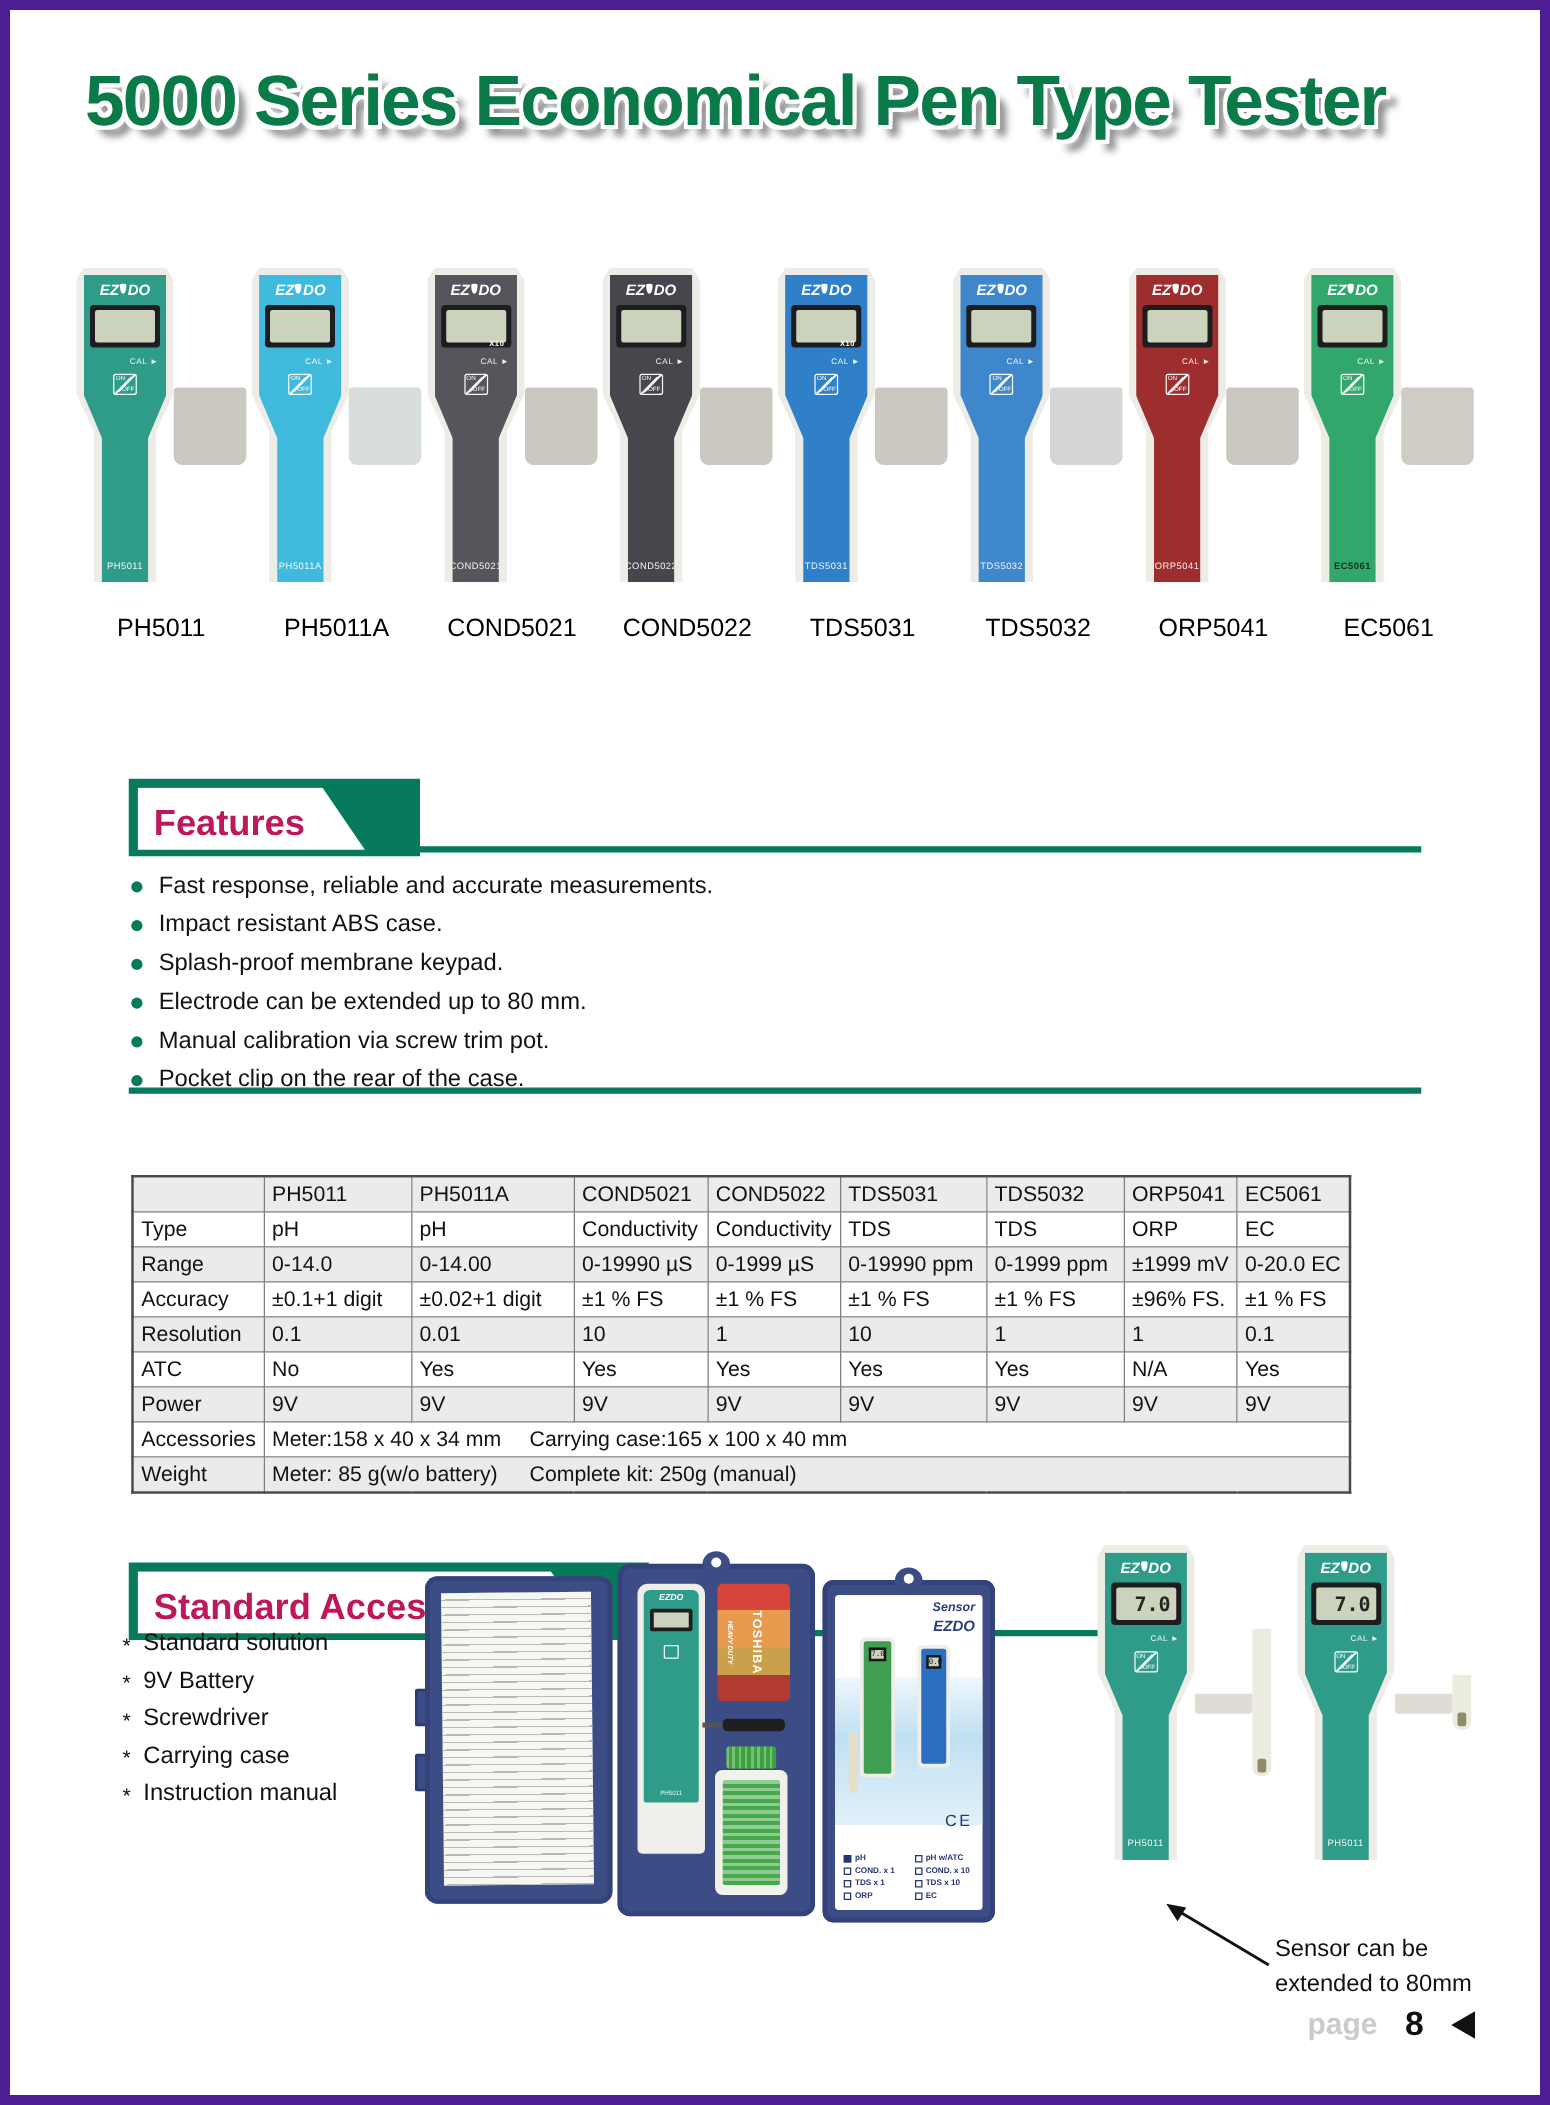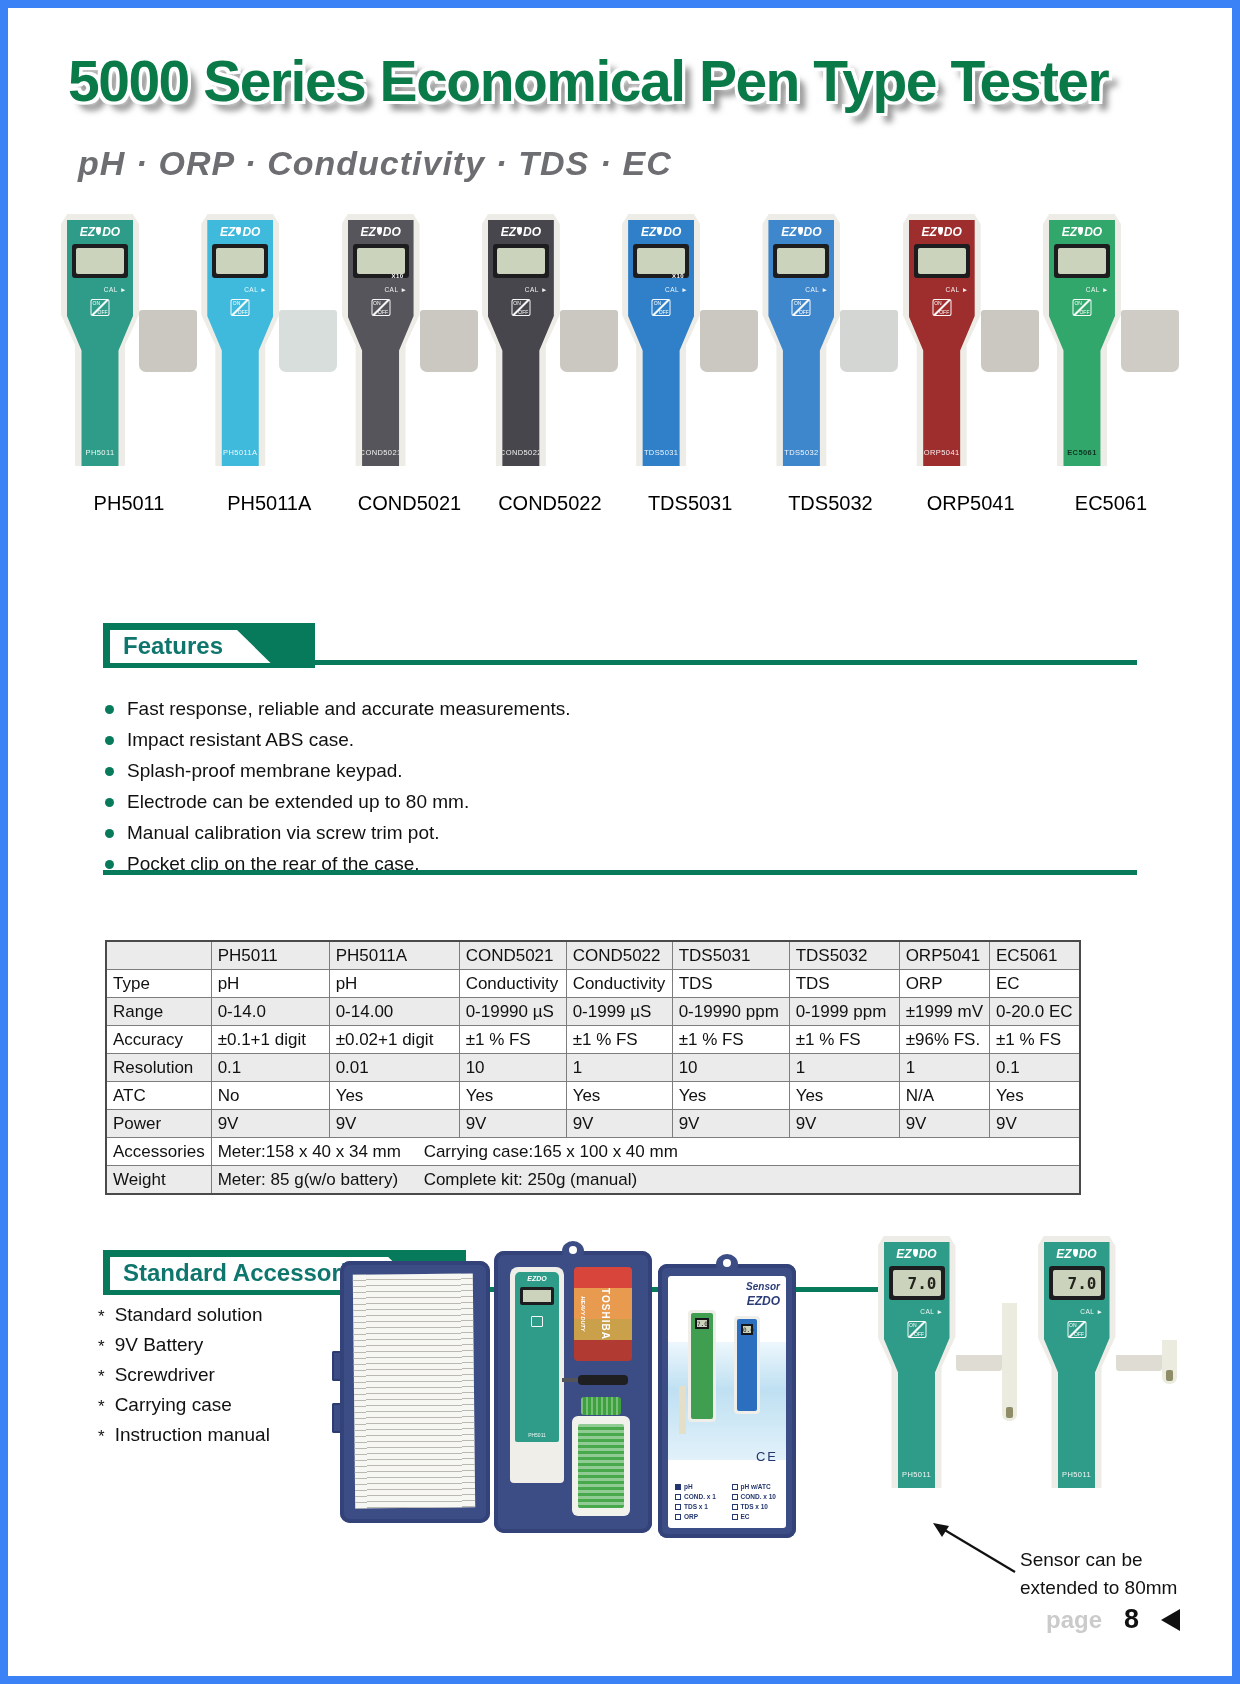--- a/index.html
+++ b/index.html
@@ -1,16 +1,16 @@
 <!DOCTYPE html>
 <html><head>
 <meta charset="utf-8">
 <style>
   html,body{margin:0;padding:0;background:#e8e8e8;}
-  .page{position:relative;width:1240px;height:1684px;background:#fff;border:8px solid #3b82f6;
+  .page{position:relative;width:1240px;height:1684px;background:#fff;border:8px solid #4c1d95;
         box-sizing:border-box;overflow:hidden;font-family:"Liberation Sans",sans-serif;}
 
   
   .title{position:absolute;left:60px;top:40px;margin:0;font-size:57px;font-weight:800;
          color:#0a7a49;letter-spacing:-1.5px;white-space:nowrap;
          text-shadow:-3px -3px 0 #fff,3px -3px 0 #fff,-3px 3px 0 #fff,3px 3px 0 #fff,
                      -3px 0 0 #fff,3px 0 0 #fff,0 -3px 0 #fff,0 3px 0 #fff,
                      8px 9px 6px rgba(110,110,110,.8);}
   .subtitle{position:absolute;left:70px;top:136px;font-size:34px;font-weight:bold;font-style:italic;
             color:#6d6e71;letter-spacing:1px;white-space:nowrap;}
@@ -40,22 +40,22 @@
   .m-btn .off{position:absolute;bottom:0;right:1px;font-size:5px;color:#fff;}
   .m-model{position:absolute;bottom:9px;left:0;right:0;text-align:center;font-size:7.5px;
            color:rgba(255,255,255,.92);letter-spacing:.4px;}
   .dark-label .m-model{color:rgba(8,30,18,.85);font-weight:bold;}
   .m-cap{width:58px;height:62px;border-radius:3px 3px 7px 7px;margin-top:2px;}
   .m-caption{margin-top:26px;font-size:20px;color:#000;}
 
   
   .ribbon{position:absolute;left:95px;right:95px;display:flex;align-items:flex-end;}
   .rib-tab{background:#067a5b;padding:7px 44px 5px 7px;display:flex;}
-  .rib-white{background:#fff;color:#0f766e;font-weight:bold;font-size:24px;line-height:1.1;
-             padding:3px 48px 4px 13px;clip-path:polygon(0 0,calc(100% - 34px) 0,100% 100%,0 100%);white-space:nowrap;}
+  .rib-white{background:#fff;color:#be185d;font-weight:bold;font-size:29px;line-height:1.1;
+             padding:14px 48px 4px 13px;clip-path:polygon(0 0,calc(100% - 34px) 0,100% 100%,0 100%);white-space:nowrap;}
   .rib-line{flex:1;height:5px;background:#067a5b;margin-bottom:3px;}
   .ribbon-short .rib-line{flex:0 0 auto;width:425px;}
 
   
   .features{position:absolute;left:97px;top:690px;margin:0;padding:0;list-style:none;}
   .features li{display:flex;align-items:center;gap:13px;font-size:19px;color:#111;margin-bottom:9px;}
   .f-dot{width:9px;height:9px;border-radius:50%;background:#067a5b;flex:none;}
 
   
   .spec-table{position:absolute;left:97px;top:932px;border-collapse:collapse;background:#fff;
@@ -148,21 +148,20 @@
   .page-word{color:#cbcbcb;font-weight:bold;font-size:24px;}
   .page-num{color:#111;font-weight:bold;font-size:27px;}
   .tri{width:0;height:0;border-top:11px solid transparent;border-bottom:11px solid transparent;border-right:19px solid #111;}
 </style>
 </head>
 <body>
 
 <div class="page">
 
   <h1 class="title">5000 Series Economical Pen Type Tester</h1>
-  <div class="subtitle">pH · ORP · Conductivity · TDS · EC</div>
 
   <div class="gallery" id="gallery">
       <div class="m-cell">
         <div class="meter">
           <div class="m-outer">
             <div class="m-face" style="background:#2F9C89">
               <div class="m-logo"><span>EZ</span><span class="drop"></span><span>DO</span></div>
               <div class="m-lcd">
                 <div class="m-screen"></div>
               </div>

